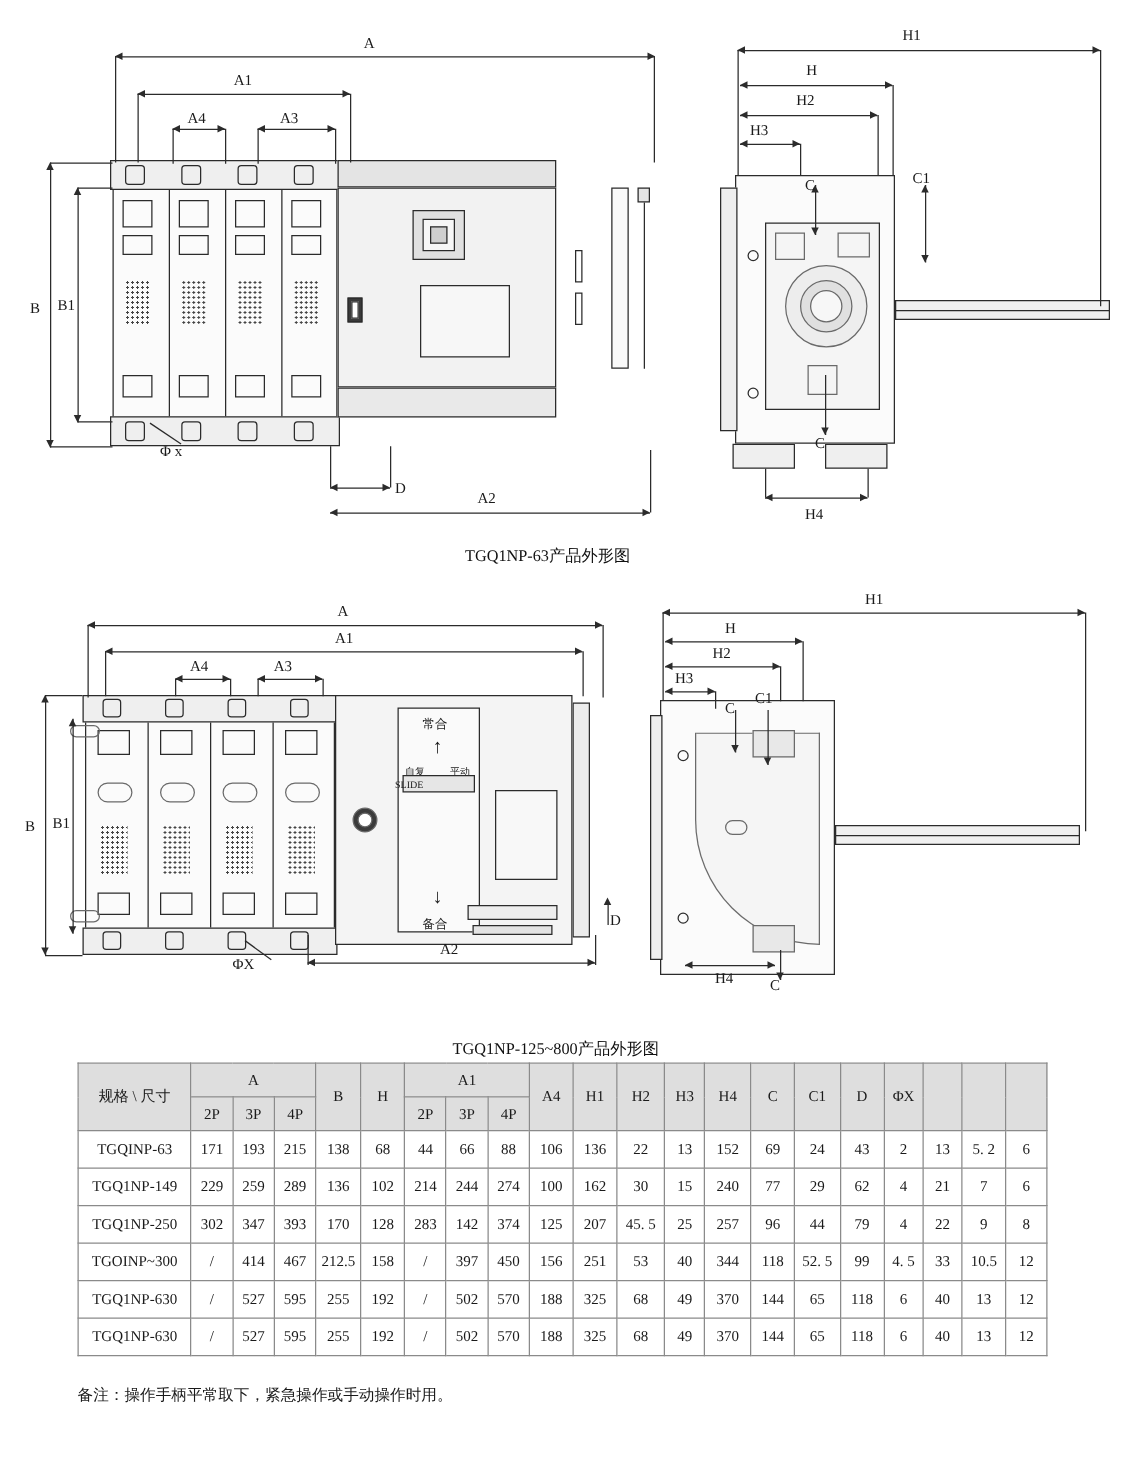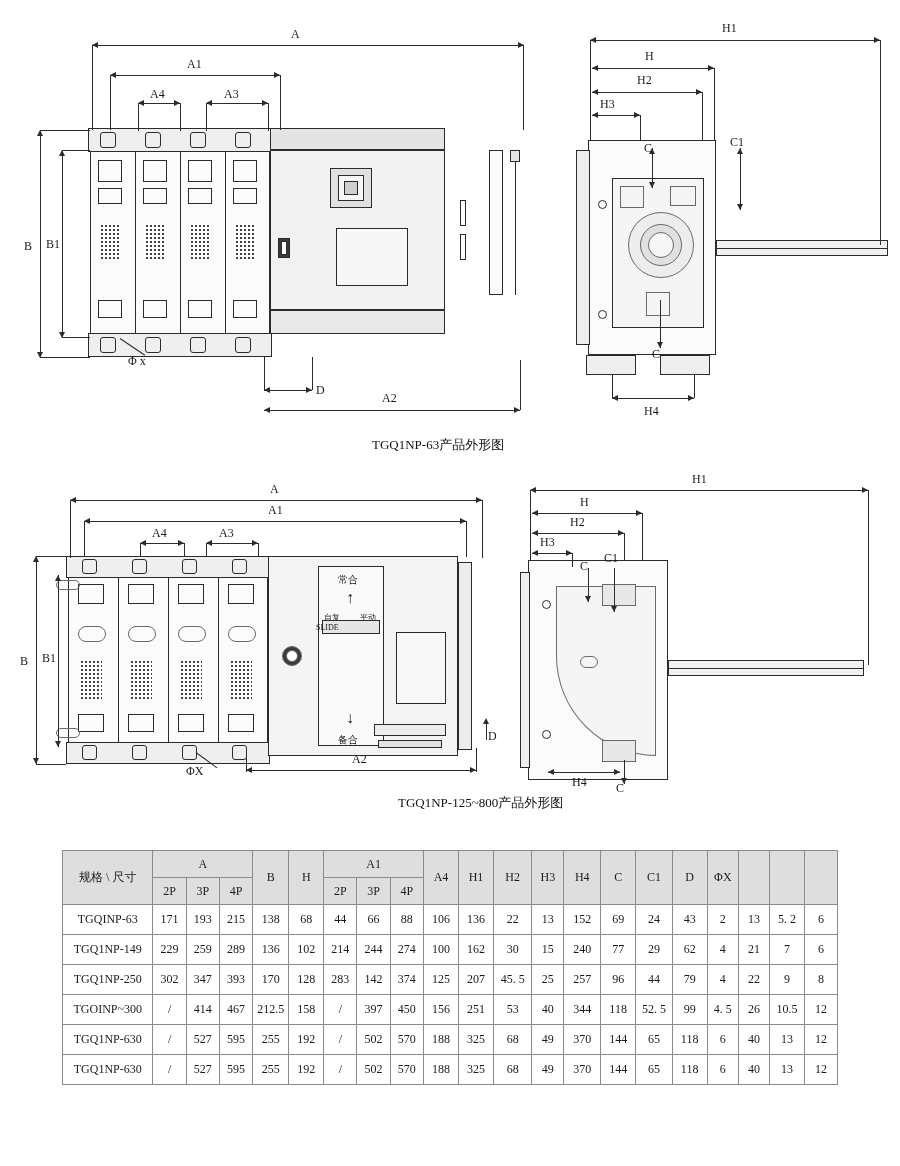--- a/index.html
+++ b/index.html
@@ -388,21 +388,21 @@
 
     <div class="ln v" style="left:624px;top:760px;height:24px;"></div>
     <div class="ar ar-d" style="left:621px;top:778px;"></div>
     <div class="lbl" style="left:616px;top:782px;">C</div>
 
     <div class="ln h" style="left:548px;top:772px;width:72px;"></div>
     <div class="ar ar-l" style="left:548px;top:769px;"></div>
     <div class="ar ar-r" style="left:614px;top:769px;"></div>
     <div class="lbl" style="left:572px;top:776px;">H4</div>
 
-    <div class="cap" style="left:362px;top:794px;margin-left:36px;">TGQ1NP-125~800产品外形图</div>
+    <div class="cap" style="left:362px;top:830px;">TGQ1NP-125~800产品外形图</div>
   </div>
 
   <table class="spec" style="left:62px;top:850px;width:776px;">
     <thead>
       <tr>
         <td rowspan="2" style="width:92px;">规格 \ 尺寸</td>
         <td colspan="3">A</td>
         <td rowspan="2" style="width:36px;">B</td>
         <td rowspan="2" style="width:36px;">H</td>
         <td colspan="3">A1</td>
@@ -510,21 +510,21 @@
         <td>450</td>
         <td>156</td>
         <td>251</td>
         <td>53</td>
         <td>40</td>
         <td>344</td>
         <td>118</td>
         <td>52. 5</td>
         <td>99</td>
         <td>4. 5</td>
-        <td>26</td>
+        <td>33</td>
         <td>10.5</td>
         <td>12</td>
       </tr>
       <tr>
         <td class="first">TGQ1NP-630</td>
         <td>/</td>
         <td>527</td>
         <td>595</td>
         <td>255</td>
         <td>192</td>
@@ -563,14 +563,15 @@
         <td>65</td>
         <td>118</td>
         <td>6</td>
         <td>40</td>
         <td>13</td>
         <td>12</td>
       </tr>
     </tbody>
   </table>
 
+  <div class="note" style="left:62px;top:1108px;">备注：操作手柄平常取下，紧急操作或手动操作时用。</div>
 
 </div>
 
 </body></html>

